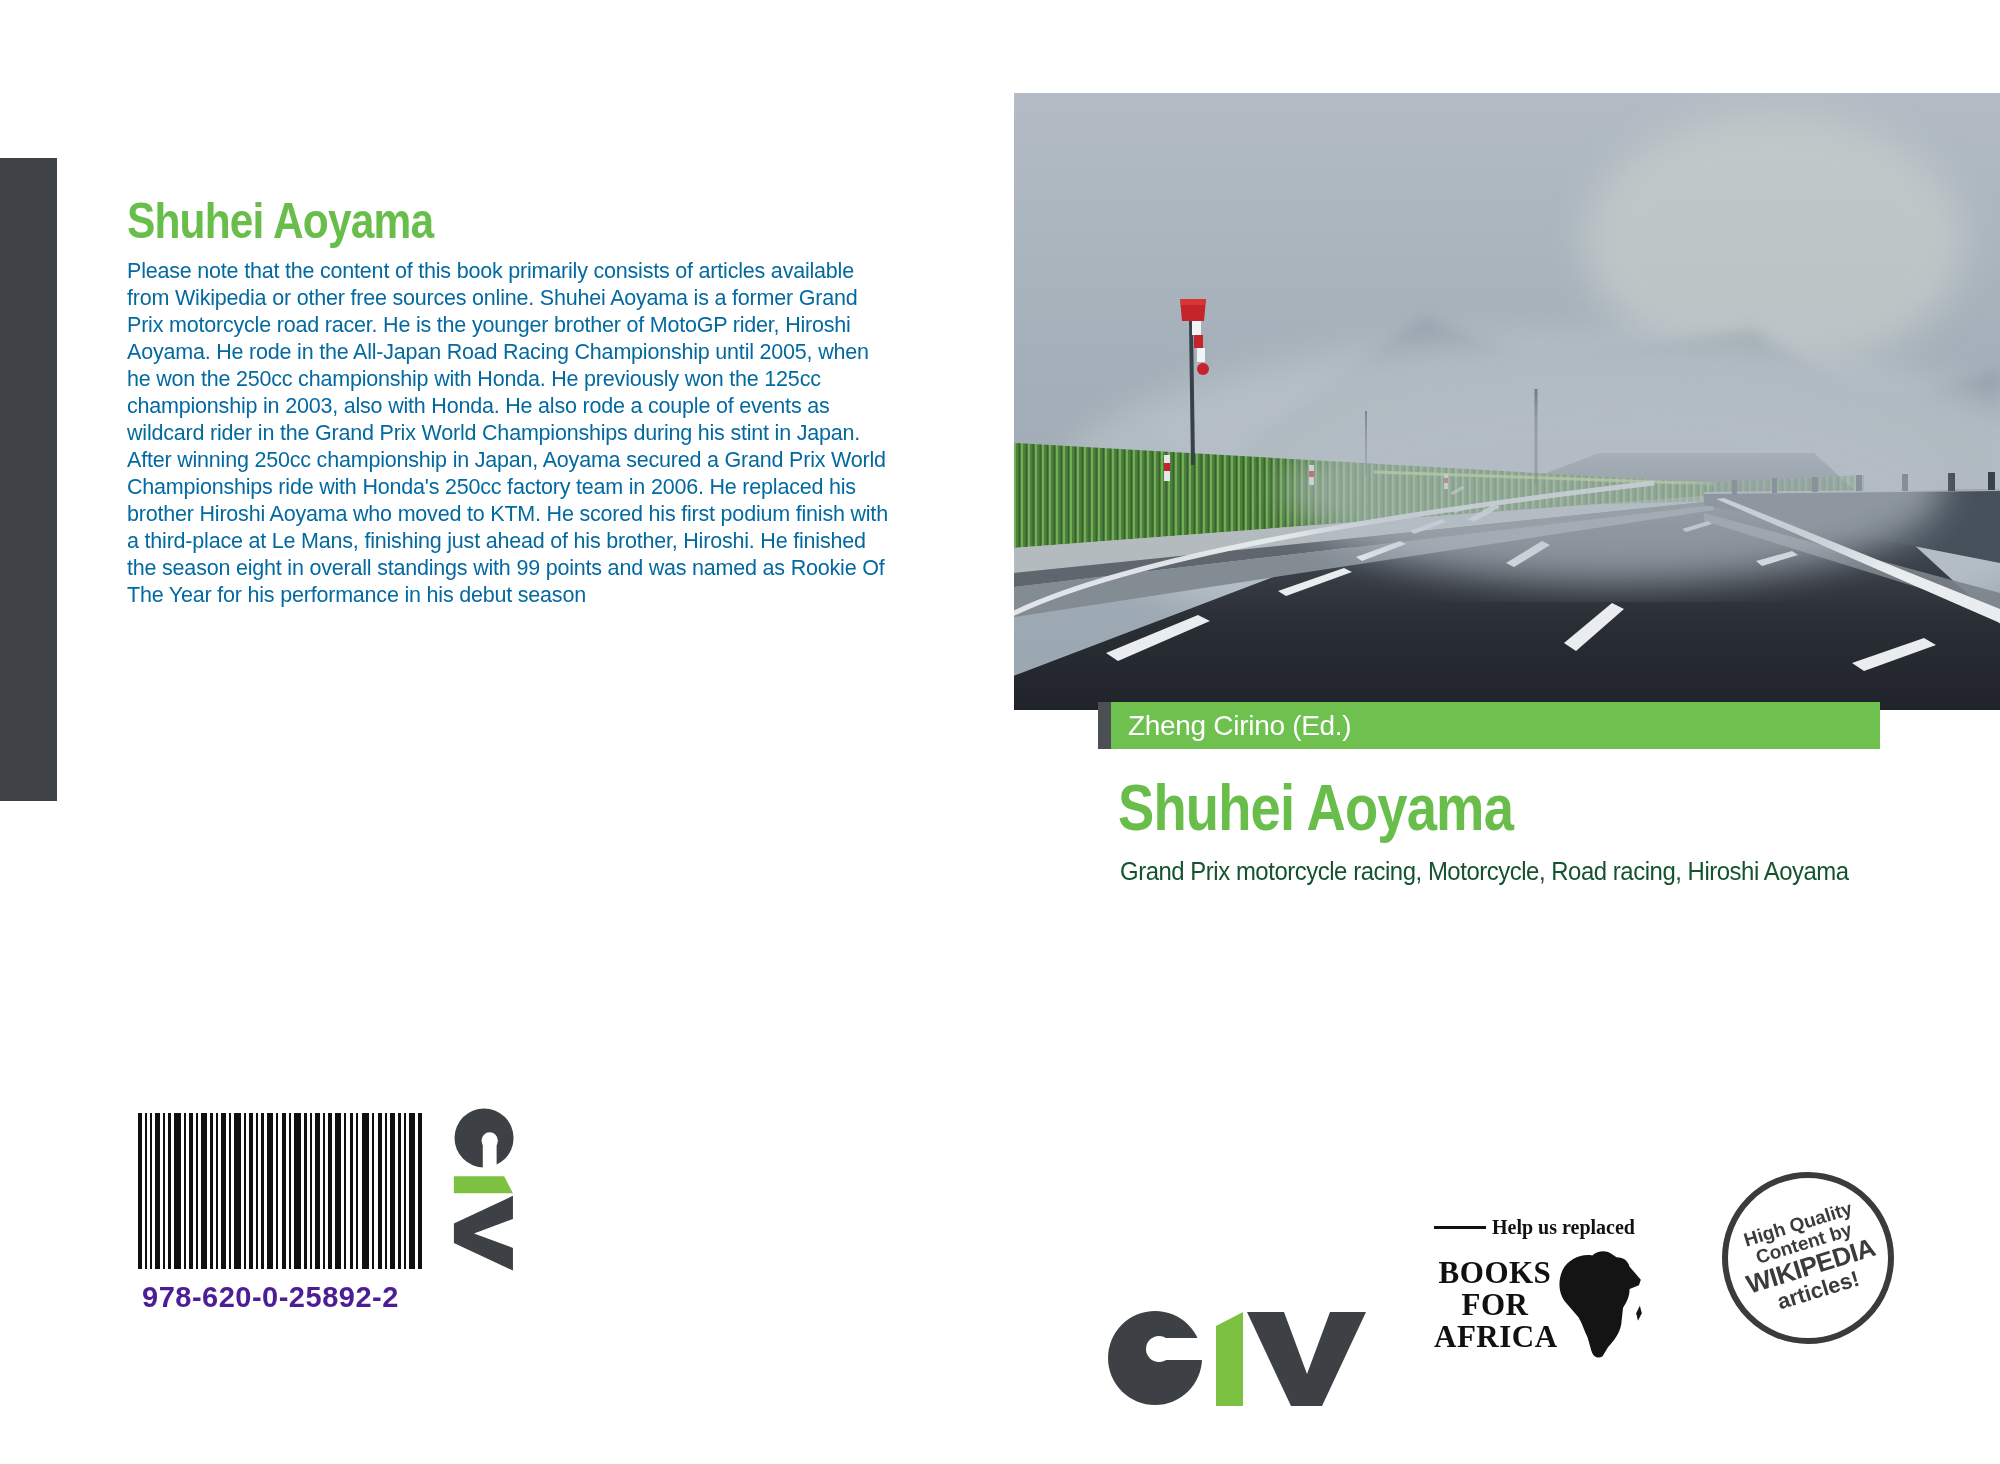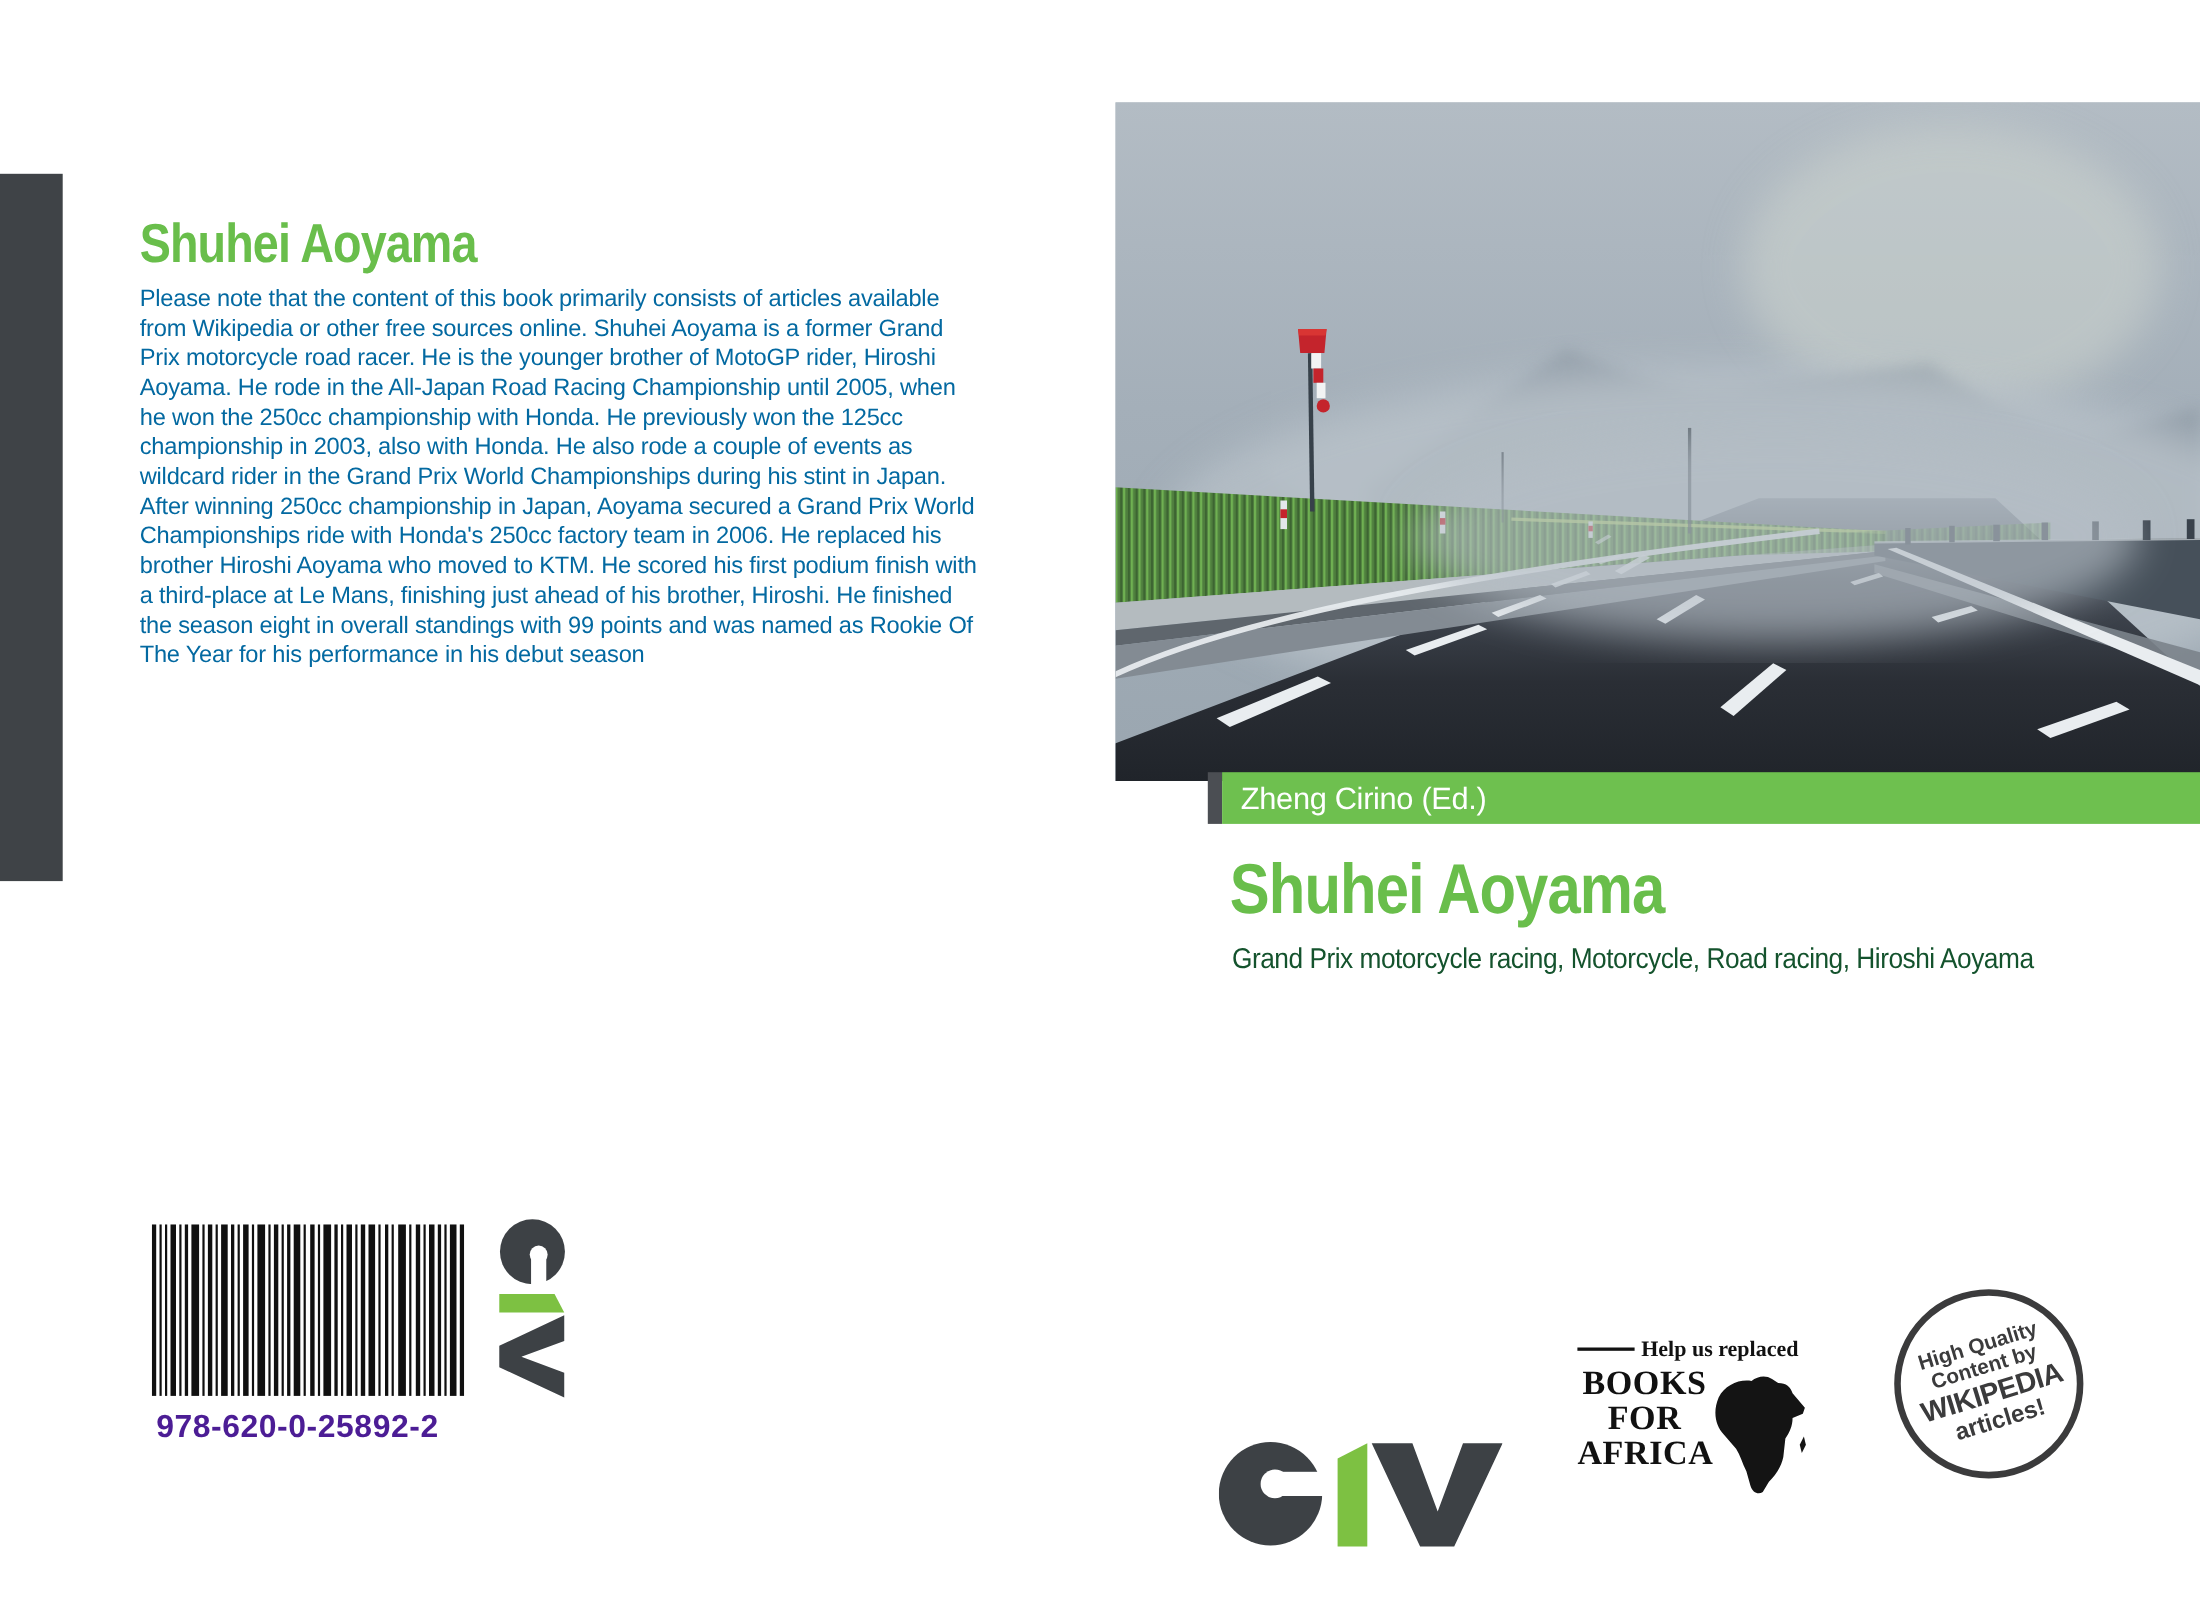--- a/index.html
+++ b/index.html
@@ -23,41 +23,41 @@
 
   .civ-vertical{left:452px;top:1108px;width:71px;height:163px;}
   .civ-vertical svg{width:163px;height:71px;transform-origin:0 0;
                     transform:rotate(90deg) translateY(-71px);}
 
   
   .photo{left:1014px;top:93px;width:986px;height:617px;overflow:hidden;
          background:linear-gradient(#b3bcc4,#a3aeb8 45%,#9aa6b0);}
   .photo svg{display:block;width:100%;height:100%;}
 
-  .editor-bar{left:1098px;top:702px;width:902px;height:47px;display:flex;}
+  .editor-bar{left:1098px;top:702px;width:782px;height:47px;display:flex;}
   .editor-bar .notch{width:13px;height:47px;background:#4b4e53;}
   .editor-bar .bar{flex:1;height:47px;background:#6ec04f;display:flex;align-items:center;}
   .editor-bar .bar span{color:#ffffff;font-size:28px;padding-left:17px;letter-spacing:-.3px;}
 
   .front-title{left:1118px;top:776px;width:860px;color:#69be4b;
                font-size:64px;font-weight:bold;letter-spacing:-1px;line-height:64px;}
   .front-title .squeeze{display:inline-block;transform:scaleX(.85);transform-origin:0 50%;white-space:nowrap;}
 
   .front-subtitle{left:1120px;top:850px;width:830px;color:#14532d;
                   font-size:26px;line-height:43px;letter-spacing:-.5px;}
   .front-subtitle .squeeze{display:inline-block;transform:scaleX(.92);transform-origin:0 0;}
 
   .civ-horizontal{left:1108px;top:1296px;width:258px;height:113px;}
 
   
   .bfa{left:1434px;top:1216px;width:206px;height:145px;font-family:"Liberation Serif", serif;color:#111;}
   .bfa .tagline-row{display:flex;align-items:baseline;}
   .bfa .rule{width:52px;border-bottom:3px solid #111;transform:translateY(-5px);}
   .bfa .tagline{font-size:20px;font-weight:bold;margin-left:6px;white-space:nowrap;}
-  .bfa .words{width:122px;text-align:center;margin-top:2px;}
+  .bfa .words{width:122px;text-align:center;margin-top:18px;}
   .bfa .w1,.bfa .w2,.bfa .w3{font-weight:bold;font-size:31px;line-height:32px;letter-spacing:.5px;white-space:nowrap;}
   .bfa .africa{position:absolute;right:-4px;top:32px;width:96px;height:112px;}
 
   
   .stamp{left:1722px;top:1172px;width:160px;height:160px;border:6px solid #3b3b3c;
          border-radius:50%;background:#fff;display:flex;align-items:center;justify-content:center;}
   .stamp .inner{transform:rotate(-17deg);text-align:center;color:#3b3b3c;font-weight:bold;}
   .stamp .s1{font-size:19px;line-height:20px;}
   .stamp .s2{font-size:19px;line-height:20px;}
   .stamp .s3{font-size:26px;line-height:27px;letter-spacing:-.5px;}

